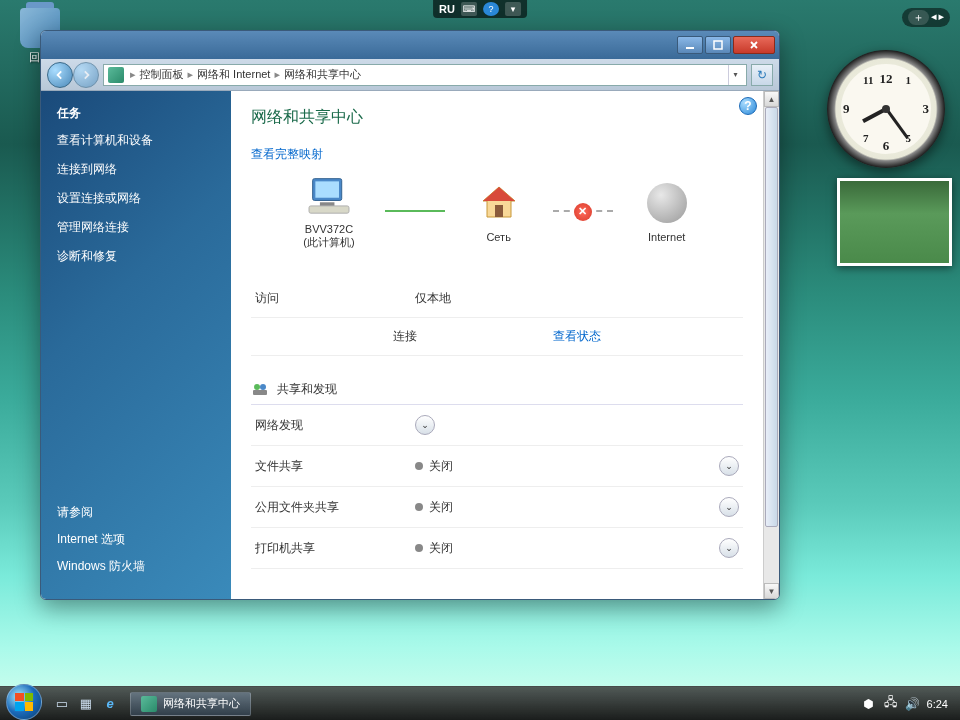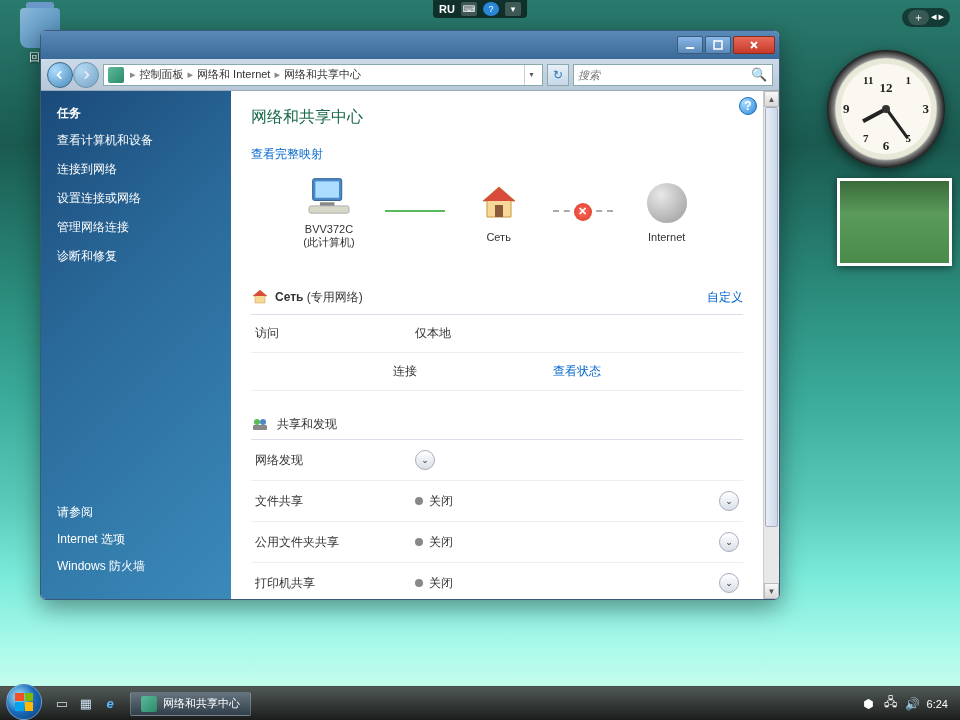--- a/index.html
+++ b/index.html
@@ -126,21 +126,21 @@
   </div>
 
   <div class="add-gadget">
     <span style="background:rgba(255,255,255,0.15);padding:0 5px;border-radius:8px;">＋</span>
     <span>◂</span>
     <span>▸</span>
   </div>
 
   <div class="clock">
     <div class="clock-face">
-      <span class="clock-num" style="top:16px;left:50%;transform:translateX(-50%);">12</span>
+      <span class="clock-num" style="top:7px;left:50%;transform:translateX(-50%);">12</span>
       <span class="clock-num" style="bottom:0;left:50%;transform:translateX(-50%);">6</span>
       <span class="clock-num" style="left:2px;top:50%;transform:translateY(-50%);">9</span>
       <span class="clock-num" style="right:2px;top:50%;transform:translateY(-50%);">3</span>
       <span class="clock-num" style="top:10px;right:20px;font-size:11px;">1</span>
       <span class="clock-num" style="top:10px;left:22px;font-size:11px;">11</span>
       <span class="clock-num" style="bottom:10px;right:20px;font-size:11px;">5</span>
       <span class="clock-num" style="bottom:10px;left:22px;font-size:11px;">7</span>
       <div class="clock-hand clock-hour"></div>
       <div class="clock-hand clock-min"></div>
       <div class="clock-center"></div>
@@ -186,24 +186,20 @@
         <span class="sep">▸</span>
         <span class="bc-item">控制面板</span>
         <span class="sep">▸</span>
         <span class="bc-item">网络和 Internet</span>
         <span class="sep">▸</span>
         <span class="bc-item">网络和共享中心</span>
         <span style="flex:1"></span>
         <span class="bc-drop">▾</span>
       </div>
       <div class="refresh-btn">↻</div>
-      <div class="searchbox">
-        <input placeholder="搜索" style="">
-        <span class="mag">🔍</span>
-      </div>
     </div>
 
     <div class="body">
       <div class="sidebar">
         <div class="tasks-h">任务</div>
         <div class="task">查看计算机和设备</div>
         <div class="task">连接到网络</div>
         <div class="task">设置连接或网络</div>
         <div class="task">管理网络连接</div>
         <div class="task">诊断和修复</div>
@@ -247,28 +243,20 @@
               <div class="net-x">✕</div>
             </div>
             <div class="net-node">
               <div class="net-icon">
                   <div class="svg-globe"></div>
                 </div>
               <div>Internet</div>
             </div>
           </div>
 
-          <div class="section-hdr">
-            <svg class="icon-sm" viewBox="0 0 18 18">
-                <path d="M9 2 L16 8 L14 8 L14 15 L4 15 L4 8 L2 8 Z" fill="#f8d898" stroke="#c89838" stroke-width="0.5"></path>
-                <path d="M9 2 L16 8 L2 8 Z" fill="#d84a3a"></path>
-              </svg>
-            <span><b>Сеть</b> <span>(专用网络)</span></span>
-            <span class="right-link">自定义</span>
-          </div>
           <div class="kv-row">
             <div class="k">访问</div>
             <div class="v">仅本地</div>
           </div>
           <div class="kv-row">
             <div class="k">连接</div>
             <div class="link">查看状态</div>
           </div>
 
           <div class="share-section">

